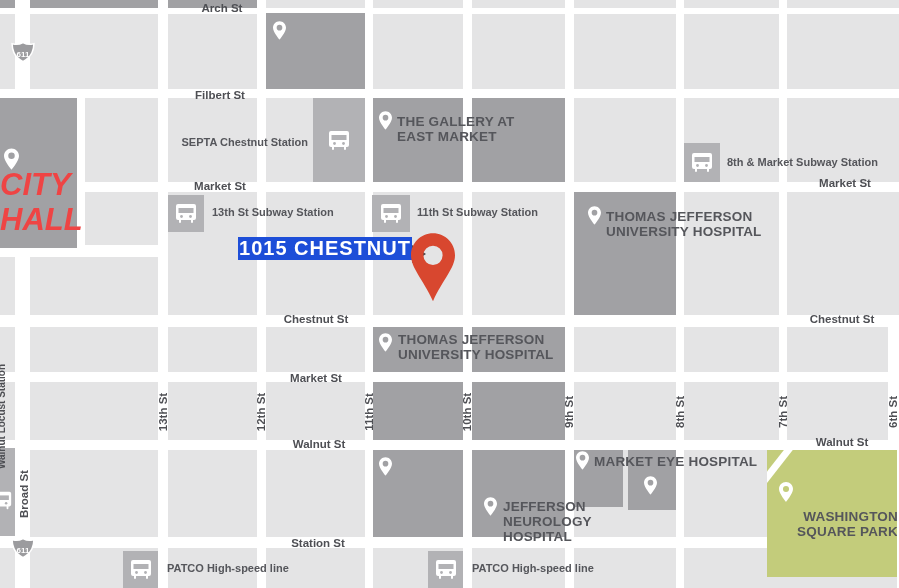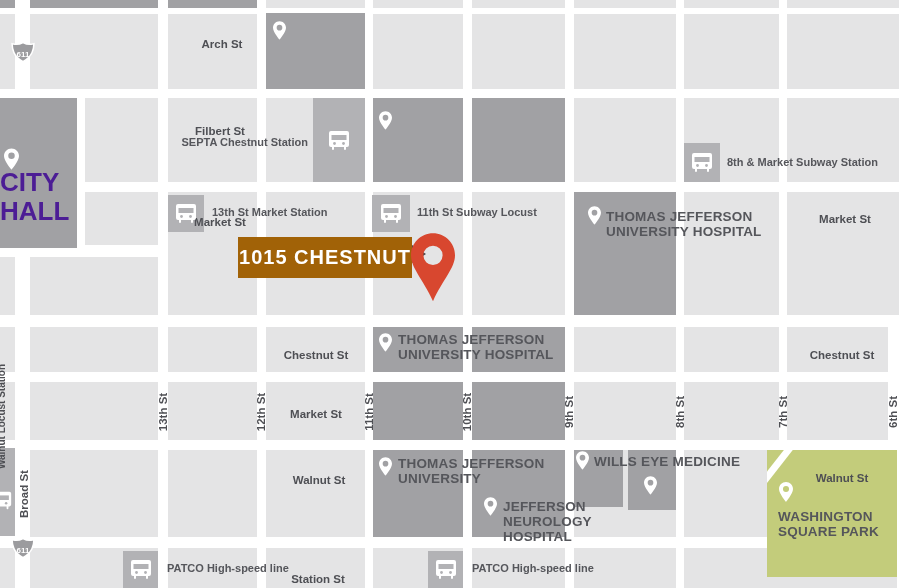--- a/index.html
+++ b/index.html
@@ -4,37 +4,37 @@
 <style>
   html,body{margin:0;padding:0;background:#fff;}
   .map{position:relative;width:899px;height:588px;background:#ffffff;overflow:hidden;
        font-family:"Liberation Sans", sans-serif;}
   .blk{position:absolute;}
   .light{background:#e4e4e5;}
   .med{background:#b2b2b5;}
   .dark{background:#a1a1a4;}
   .lm-label{position:absolute;font-weight:bold;font-size:13.5px;line-height:1.12;
             color:#55565b;letter-spacing:.2px;z-index:3;}
-  .big-label{position:absolute;font-weight:bold;font-size:26px;line-height:1.12;
-             color:#4c1d95;z-index:3;}
+  .big-label{position:absolute;font-weight:bold;font-size:31px;line-height:1.12;
+             color:#ef4444;z-index:3;font-style:italic;}
   .st-label{position:absolute;font-weight:bold;font-size:11.5px;color:#4e4f54;
-            text-align:center;width:90px;z-index:2;white-space:nowrap;margin-top:36px;}
+            text-align:center;width:90px;z-index:2;white-space:nowrap;}
   .stn-label{position:absolute;font-weight:bold;font-size:11px;color:#55565b;
              white-space:nowrap;z-index:3;}
   .vst{position:absolute;font-weight:bold;font-size:11.5px;color:#4e4f54;width:50px;
        text-align:center;transform:rotate(-90deg);z-index:2;white-space:nowrap;}
   .pin{position:absolute;z-index:4;}
   .busicon{position:absolute;z-index:4;}
-  .callout{position:absolute;left:238px;top:237px;width:174px;height:41px;background:#a16207;
+  .callout{position:absolute;left:238px;top:237px;width:174px;height:23px;background:#1d4ed8;
            z-index:6;display:flex;align-items:center;justify-content:center;}
   .callout-text{color:#ffffff;font-weight:bold;font-size:20px;letter-spacing:1px;white-space:nowrap;}
   .callout-arrow{position:absolute;left:412px;top:245px;width:0;height:0;z-index:6;
            border-left:14px solid #454447;border-top:9px solid transparent;border-bottom:9px solid transparent;}
   .red-pin{position:absolute;left:411px;top:233px;z-index:7;}
-  .park{position:absolute;left:767px;top:450px;width:130px;height:127px;overflow:hidden;z-index:1;}
+  .park{position:absolute;left:767px;top:450px;width:130px;height:127px;overflow:hidden;z-index:1;text-align:right;}
   .park-green{position:absolute;left:0;top:0;width:130px;height:127px;background:#c3cc7b;}
   .park-stripe{position:absolute;left:-14px;top:11px;width:48px;height:7px;background:#ffffff;
                transform:rotate(-52deg);}
   .shield{position:absolute;z-index:5;}
 </style>
 </head>
 <body>
 
 <div class="map">
 
@@ -163,20 +163,21 @@
     <svg width="13" height="19" viewBox="0 0 24 34">
         <path fill="#ffffff" fill-rule="evenodd" d="M12 0C5.4 0 0 5.4 0 12c0 8 12 22 12 22s12-14 12-22C24 5.4 18.6 0 12 0zm0 17a5.2 5.2 0 1 1 0-10.4 5.2 5.2 0 0 1 0 10.4z"></path>
       </svg>
   </span>
 
   <span class="pin" style="left:379px;top:111px">
     <svg width="13" height="19" viewBox="0 0 24 34">
         <path fill="#ffffff" fill-rule="evenodd" d="M12 0C5.4 0 0 5.4 0 12c0 8 12 22 12 22s12-14 12-22C24 5.4 18.6 0 12 0zm0 17a5.2 5.2 0 1 1 0-10.4 5.2 5.2 0 0 1 0 10.4z"></path>
       </svg>
   </span>
+  <div class="lm-label" style="left:397px;top:114px;width:135px">THE GALLERY AT EAST MARKET</div>
 
   <span class="pin" style="left:4px;top:148px">
     <svg width="15" height="22" viewBox="0 0 24 34">
         <path fill="#ffffff" fill-rule="evenodd" d="M12 0C5.4 0 0 5.4 0 12c0 8 12 22 12 22s12-14 12-22C24 5.4 18.6 0 12 0zm0 17a5.2 5.2 0 1 1 0-10.4 5.2 5.2 0 0 1 0 10.4z"></path>
       </svg>
   </span>
   <div class="big-label" style="left:0;top:168px;width:80px">CITY HALL</div>
 
   <span class="pin" style="left:588px;top:206px">
     <svg width="13" height="19" viewBox="0 0 24 34">
@@ -190,46 +191,45 @@
         <path fill="#ffffff" fill-rule="evenodd" d="M12 0C5.4 0 0 5.4 0 12c0 8 12 22 12 22s12-14 12-22C24 5.4 18.6 0 12 0zm0 17a5.2 5.2 0 1 1 0-10.4 5.2 5.2 0 0 1 0 10.4z"></path>
       </svg>
   </span>
   <div class="lm-label" style="left:398px;top:332px;width:178px">THOMAS JEFFERSON UNIVERSITY HOSPITAL</div>
 
   <span class="pin" style="left:379px;top:457px">
     <svg width="13" height="19" viewBox="0 0 24 34">
         <path fill="#ffffff" fill-rule="evenodd" d="M12 0C5.4 0 0 5.4 0 12c0 8 12 22 12 22s12-14 12-22C24 5.4 18.6 0 12 0zm0 17a5.2 5.2 0 1 1 0-10.4 5.2 5.2 0 0 1 0 10.4z"></path>
       </svg>
   </span>
-  <div class="lm-label" style="left:398px;top:456px;width:170px">THOMAS JEFFERSON UNIVERSITY</div>
 
   <span class="pin" style="left:576px;top:451px">
     <svg width="13" height="19" viewBox="0 0 24 34">
         <path fill="#ffffff" fill-rule="evenodd" d="M12 0C5.4 0 0 5.4 0 12c0 8 12 22 12 22s12-14 12-22C24 5.4 18.6 0 12 0zm0 17a5.2 5.2 0 1 1 0-10.4 5.2 5.2 0 0 1 0 10.4z"></path>
       </svg>
   </span>
-  <div class="lm-label" style="left:594px;top:454px;white-space:nowrap">WILLS EYE MEDICINE</div>
+  <div class="lm-label" style="left:594px;top:454px;white-space:nowrap">MARKET EYE HOSPITAL</div>
 
   <span class="pin" style="left:644px;top:476px">
     <svg width="13" height="19" viewBox="0 0 24 34">
         <path fill="#ffffff" fill-rule="evenodd" d="M12 0C5.4 0 0 5.4 0 12c0 8 12 22 12 22s12-14 12-22C24 5.4 18.6 0 12 0zm0 17a5.2 5.2 0 1 1 0-10.4 5.2 5.2 0 0 1 0 10.4z"></path>
       </svg>
   </span>
 
   <span class="pin" style="left:484px;top:497px">
     <svg width="13" height="19" viewBox="0 0 24 34">
         <path fill="#ffffff" fill-rule="evenodd" d="M12 0C5.4 0 0 5.4 0 12c0 8 12 22 12 22s12-14 12-22C24 5.4 18.6 0 12 0zm0 17a5.2 5.2 0 1 1 0-10.4 5.2 5.2 0 0 1 0 10.4z"></path>
       </svg>
   </span>
   <div class="lm-label" style="left:503px;top:499px;width:115px">JEFFERSON NEUROLOGY HOSPITAL</div>
 
   <div class="stn-label" style="left:170px;top:136px;width:138px;text-align:right">SEPTA Chestnut Station</div>
   <div class="stn-label" style="left:727px;top:156px">8th &amp; Market Subway Station</div>
-  <div class="stn-label" style="left:212px;top:206px">13th St Market Station</div>
-  <div class="stn-label" style="left:417px;top:206px">11th St Subway Locust</div>
+  <div class="stn-label" style="left:212px;top:206px">13th St Subway Station</div>
+  <div class="stn-label" style="left:417px;top:206px">11th St Subway Station</div>
   <div class="stn-label" style="left:167px;top:562px">PATCO High-speed line</div>
   <div class="stn-label" style="left:472px;top:562px">PATCO High-speed line</div>
 
   <span class="busicon" style="left:327px;top:128px">
     <svg width="24" height="24" viewBox="0 0 24 24">
         <path fill="#fff" d="M4 3h16a2 2 0 0 1 2 2v12a2 2 0 0 1-2 2h-1v2a1 1 0 0 1-2 0v-2H7v2a1 1 0 0 1-2 0v-2H4a2 2 0 0 1-2-2V5a2 2 0 0 1 2-2z"></path>
         <rect x="4.5" y="7" width="15" height="5" fill="#b2b2b5"></rect>
         <circle cx="7.5" cy="15.5" r="1.4" fill="#b2b2b5"></circle>
         <circle cx="16.5" cy="15.5" r="1.4" fill="#b2b2b5"></circle>
       </svg>

